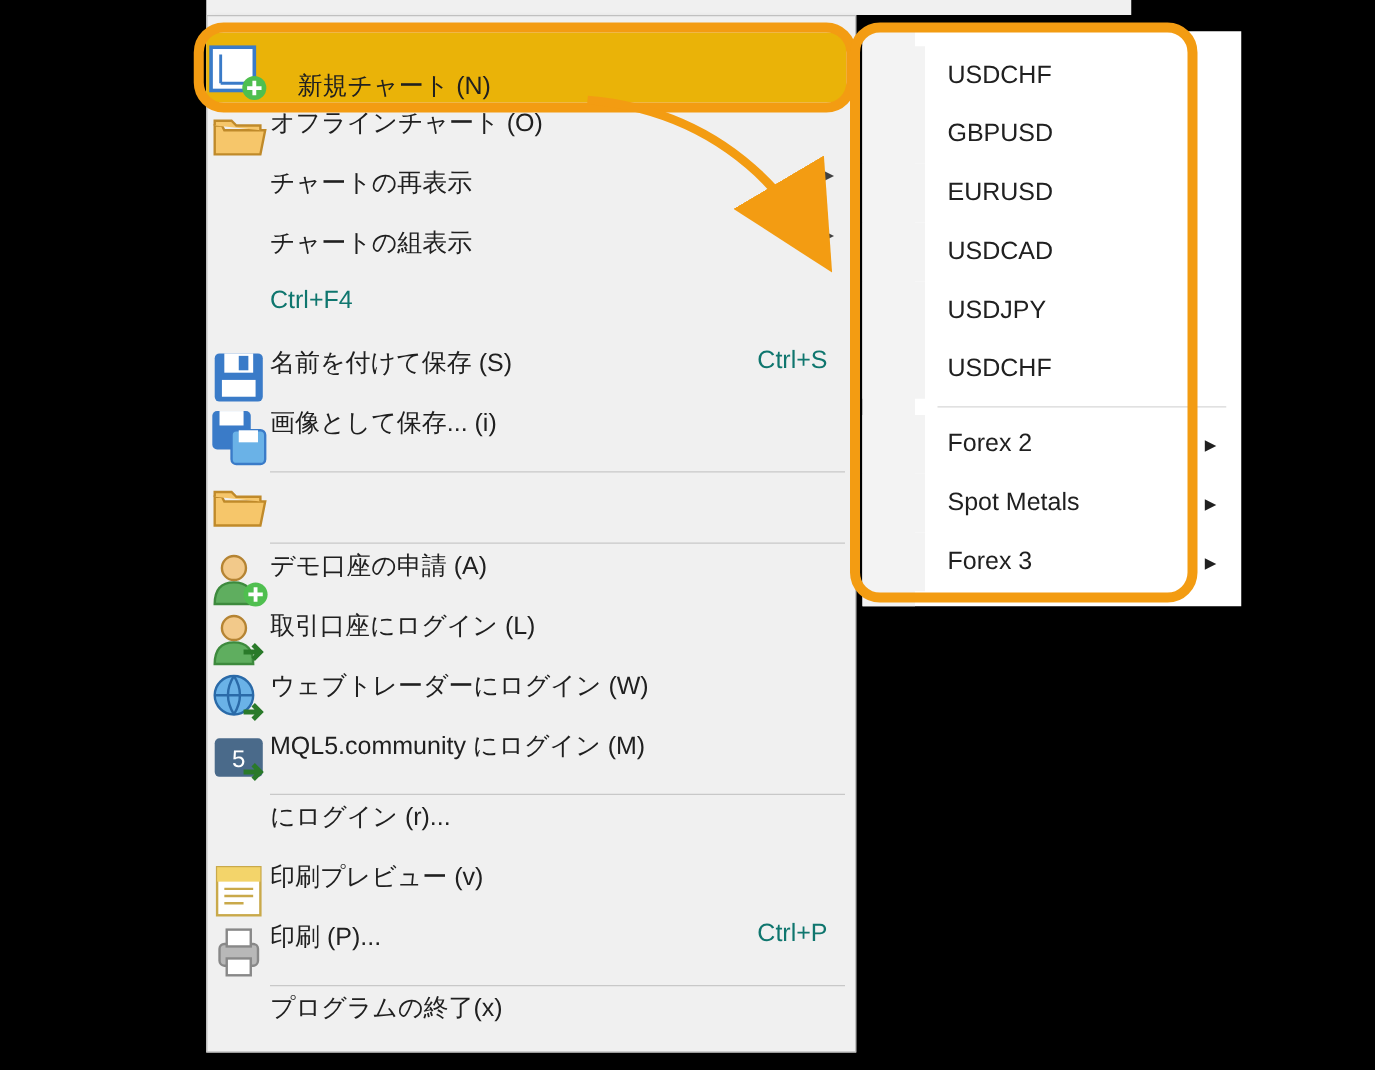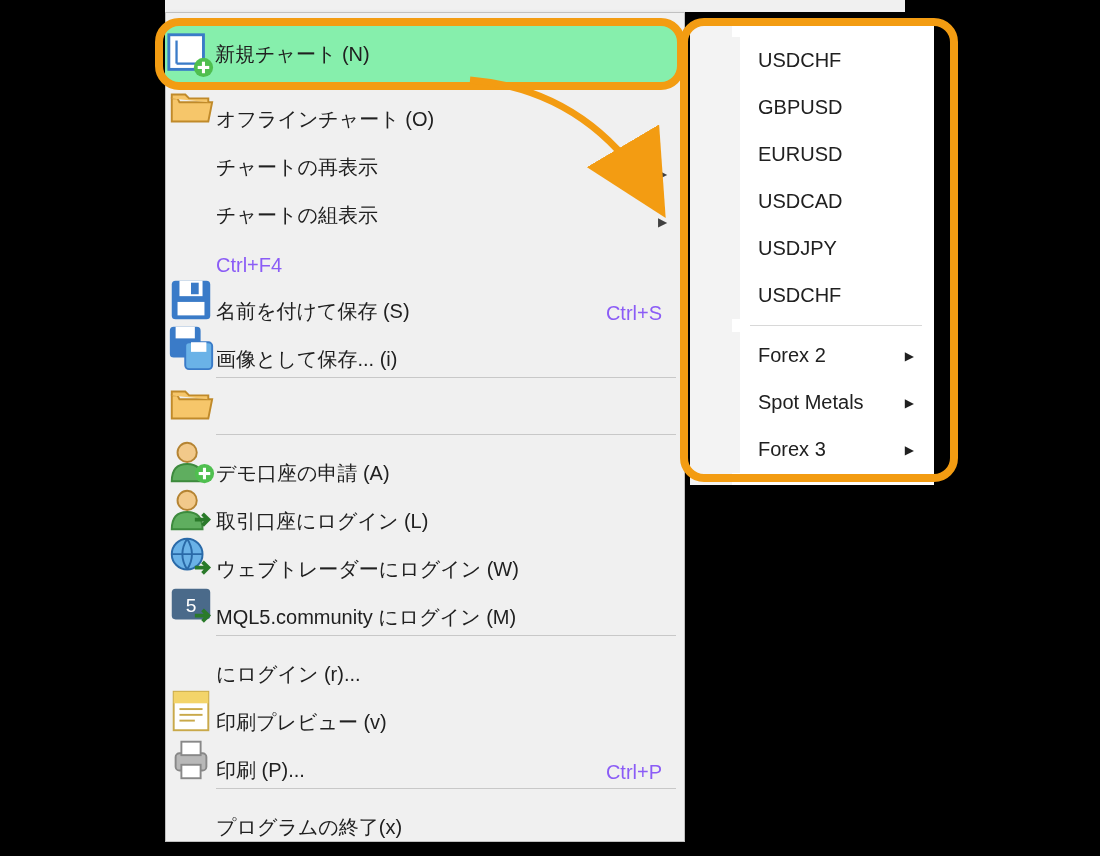--- a/index.html
+++ b/index.html
@@ -27,39 +27,39 @@
       position: absolute;
       top: 12px;
       left: 165px;
       width: 520px;
       background: #f0f0f0;
       border: 1px solid #c0c0c0;
       box-shadow: 3px 3px 6px rgba(0,0,0,0.2);
     }
     .menu-item {
       display: flex;
-      align-items: flex-end;
+      align-items: flex-start;
       height: 48px;
       padding: 0 12px 0 0;
       position: relative;
     }
     .icon-col {
       width: 50px;
       display: flex;
       align-items: center;
       justify-content: center;
       flex-shrink: 0;
     }
     .label-col {
       flex: 1;
       color: #202020;
       font-size: 20px;
     }
     .shortcut-col {
-      color: #8b5cf6;
+      color: #0f766e;
       font-size: 20px;
       padding-right: 10px;
     }
     .arrow-col {
       width: 14px;
       color: #404040;
       font-size: 12px;
     }
     .separator {
       height: 1px;
@@ -77,30 +77,31 @@
       background: transparent;
       pointer-events: none;
       z-index: 20;
     }
     .highlight-fill-1 {
       position: absolute;
       top: 26px;
       left: 165px;
       width: 512px;
       height: 56px;
-      background: #86efac;
+      background: #eab308;
       z-index: 10;
       display: flex;
-      align-items: center;
+      align-items: flex-end;
+      gap: 23px;
     }
     .submenu {
       position: absolute;
       top: 25px;
       left: 690px;
-      width: 244px;
+      width: 303px;
       background: #fff;
       z-index: 10;
       padding: 12px 0;
     }
     .highlight-box-2 {
       position: absolute;
       top: 18px;
       left: 680px;
       width: 278px;
       height: 464px;

